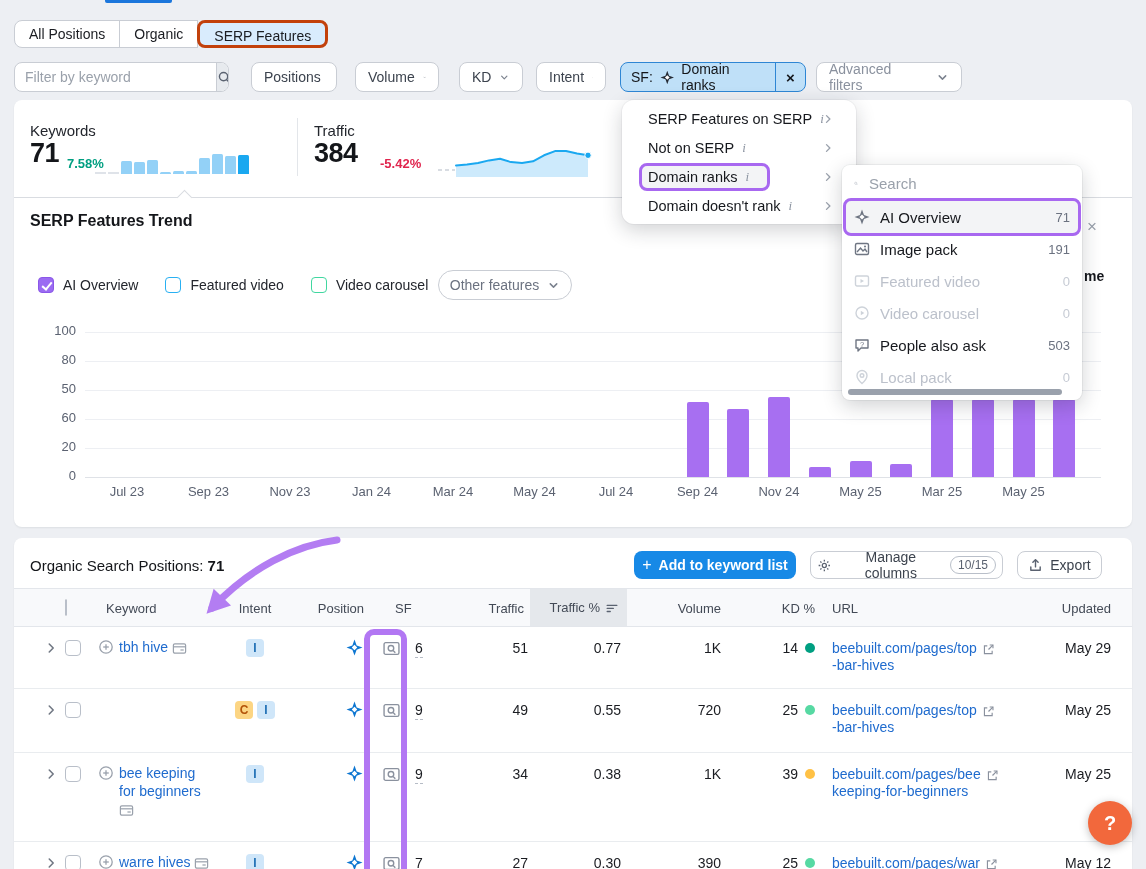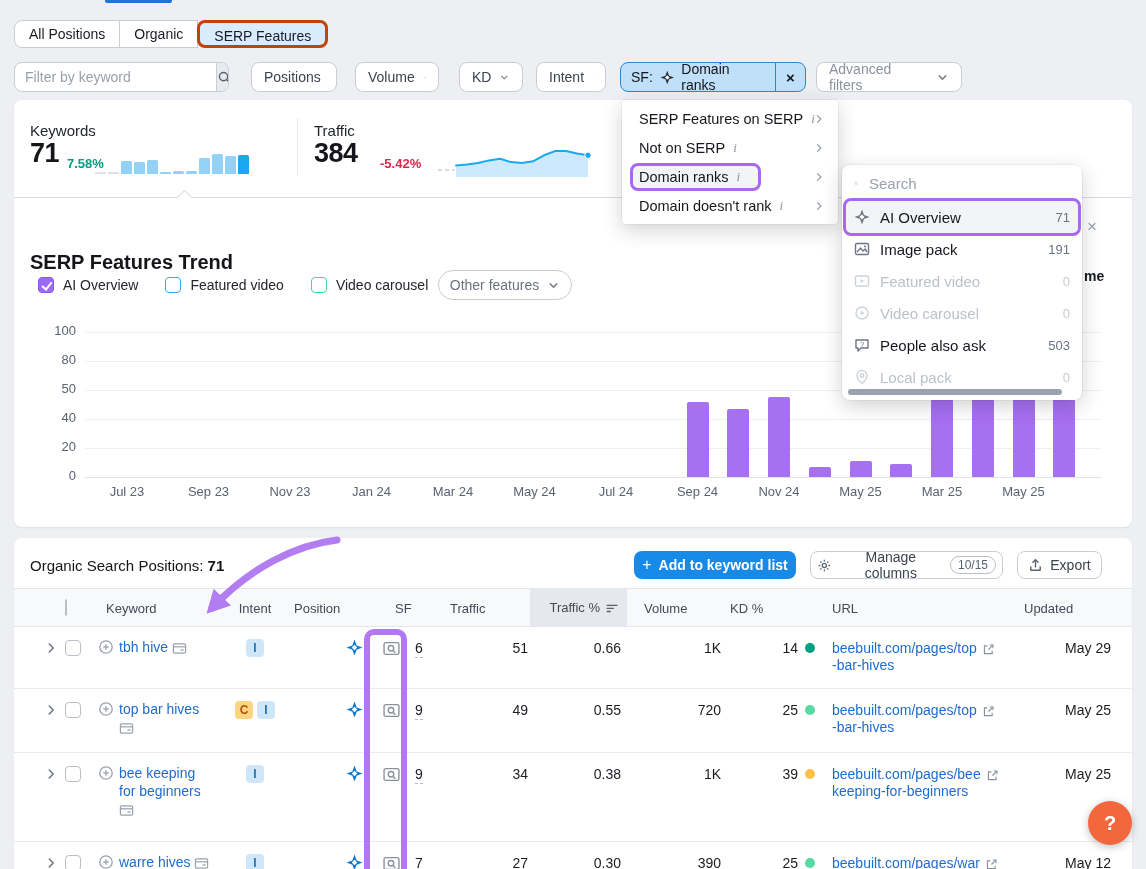--- a/index.html
+++ b/index.html
@@ -55,21 +55,21 @@
   .stat-change{position:absolute;top:56px;font-size:13px;font-weight:bold;}
   .stats-divider{position:absolute;left:283px;top:18px;height:58px;width:0;border-left:1px solid #e3e6ea;}
   #kw-spark{position:absolute;left:81px;top:46px;width:154px;height:28px;display:flex;align-items:flex-end;gap:2px;}
   #kw-spark .sbar{width:11px;background:#93d1f7;border-radius:1.5px 1.5px 0 0;}
   #kw-spark .sbar.active{background:#1aa8f0;}
   #kw-spark .sdash{width:11px;height:2px;background:#dfe3e9;}
 
   
   .trend-divider{position:absolute;left:0;top:97px;width:1118px;height:0;border-top:1px solid #d9dce1;}
   .trend-caret{position:absolute;left:165px;top:92px;width:10px;height:10px;background:#fff;border-left:1px solid #d9dce1;border-top:1px solid #d9dce1;transform:rotate(45deg);}
-  .trend-title{position:absolute;left:16px;top:112px;font-size:20px;font-weight:bold;color:#14161a;margin-top:39px;}
+  .trend-title{position:absolute;left:16px;top:112px;font-size:16px;font-weight:bold;color:#14161a;}
   .trend-close{position:absolute;left:1073px;top:118px;font-size:17px;color:#9aa1ac;cursor:pointer;line-height:1;}
   .cb-row{position:absolute;left:24px;top:170px;height:30px;display:flex;align-items:center;gap:9px;font-size:14px;color:#23262d;}
   .cbox{width:16px;height:16px;box-sizing:border-box;border-radius:4px;background:#fff;cursor:pointer;position:relative;}
   .cbox.b-purple{background:#9b6bf2;border:1px solid #8a57e8;}
   .cbox.b-purple::after{content:"";position:absolute;left:4.5px;top:1.5px;width:4px;height:8px;border:solid #fff;border-width:0 2px 2px 0;transform:rotate(40deg);}
   .cbox.b-blue{border:1.5px solid #29b0f2;}
   .cbox.b-green{border:1.5px solid #41d7a0;}
   .cb-gap{width:9px;}
   .other-pill{position:absolute;left:424px;top:170px;width:134px;height:30px;box-sizing:border-box;border:1px solid #c9cdd4;border-radius:16px;display:flex;align-items:center;justify-content:center;gap:8px;font-size:14px;color:#6b7280;cursor:pointer;background:#fff;}
 
@@ -78,21 +78,21 @@
   .gline{position:absolute;left:71px;width:1016px;height:0;border-top:1px solid #edeff3;}
   .gline.base{border-top:1px solid #dfe2e7;}
   .ylab{position:absolute;width:34px;left:28px;text-align:right;font-size:13px;color:#5b6271;}
   .xlab{position:absolute;width:62px;text-align:center;font-size:13px;color:#5b6271;top:384px;}
   .tbar{position:absolute;bottom:50px;width:22px;background:#a76ff1;border-radius:2px 2px 0 0;}
 
   
   .partial-me{left:1084px;top:268px;font-size:14px;font-weight:bold;color:#15171c;}
 
   
-  #filter-menu{left:622px;top:100px;width:210px;padding:4px 3px;background:#fff;border-radius:4px;
+  #filter-menu{left:622px;top:100px;width:210px;padding:4px 12px;background:#fff;border-radius:12px;
     box-shadow:0 6px 20px rgba(25,30,40,.2), 0 0 0 1px rgba(25,30,40,.04);z-index:6;}
   .fm-item{height:29px;display:flex;align-items:center;padding:0 12px 0 14px;font-size:14.5px;color:#16181d;cursor:pointer;position:relative;}
   .fm-item .i-ic{font-family:"Liberation Serif","DejaVu Serif",serif;font-style:italic;color:#8d95a2;font-size:13px;margin-left:8px;}
   .fm-item .fm-chev{position:absolute;right:10px;color:#9aa1ac;}
   .fm-item .hl{background:#f3f4f6;outline:3px solid #a868f0;border-radius:5px;padding:3px 18px 3px 6px;margin-left:-6px;display:inline-flex;align-items:center;}
 
   
   #feature-menu{left:842px;top:165px;width:240px;height:235px;box-sizing:border-box;background:#fff;border-radius:8px;
     box-shadow:0 6px 20px rgba(25,30,40,.2), 0 0 0 1px rgba(25,30,40,.05);z-index:7;overflow:hidden;}
   .sm-search{height:36px;display:flex;align-items:center;gap:9px;padding:0 12px;color:#9aa1ab;}
@@ -109,21 +109,21 @@
 
   
   .tc-title{position:absolute;left:16px;top:19px;font-size:15px;color:#14161a;}
   .btn-blue{position:absolute;top:13px;height:28px;box-sizing:border-box;background:#1789e6;color:#fff;border:0;border-radius:8px;
     font-size:14px;font-weight:bold;display:flex;align-items:center;justify-content:center;gap:7px;cursor:pointer;font-family:inherit;}
   .btn-ghost{position:absolute;top:13px;height:28px;box-sizing:border-box;background:#fff;border:1px solid #c9cdd4;border-radius:8px;
     font-size:14px;color:#3c434e;display:flex;align-items:center;justify-content:center;gap:7px;cursor:pointer;font-family:inherit;}
   .mc-badge{border:1px solid #b9bfc9;border-radius:10px;padding:1px 7px;font-size:12px;color:#5a6270;}
   .thead{position:absolute;left:0;top:50px;width:1118px;height:39px;background:#f8f9fb;border-top:1px solid #e3e6eb;border-bottom:1px solid #e3e6eb;box-sizing:border-box;font-size:13px;color:#434a56;}
   .th{position:absolute;top:12px;}
-  .th.right{}
+  .th.right{text-align:right;}
   .th-sorted{position:absolute;left:516px;top:0;width:97px;height:37px;background:#e5e8ec;display:flex;align-items:center;justify-content:flex-end;gap:5px;padding-right:8px;box-sizing:border-box;}
   .trow{position:absolute;left:0;width:1118px;box-sizing:border-box;border-top:1px solid #e9ecef;font-size:14px;}
   .trow.first{border-top:0;}
   .cell{position:absolute;top:13px;}
   .cell.right{text-align:right;}
   .kw-wrap{position:absolute;left:84px;top:11px;display:flex;gap:5px;align-items:flex-start;}
   .kwlink{width:92px;font-size:14px;color:#1f6bce;line-height:18px;}
   .kwlink a{color:#1f6bce;text-decoration:none;cursor:pointer;}
   .cell-intent{position:absolute;left:214px;top:12px;width:54px;display:flex;justify-content:center;gap:4px;}
   .badge{width:18px;height:18px;border-radius:4px;font-size:12px;font-weight:bold;display:flex;align-items:center;justify-content:center;}
@@ -363,21 +363,21 @@
     </div>
 
     <div id="trend-layer">
         <div class="gline" style="top: 232px;"></div>
         <div class="ylab" style="top: 223px;">100</div>
         <div class="gline" style="top: 261px;"></div>
         <div class="ylab" style="top: 252px;">80</div>
         <div class="gline" style="top: 290px;"></div>
         <div class="ylab" style="top: 281px;">50</div>
         <div class="gline" style="top: 319px;"></div>
-        <div class="ylab" style="top: 310px;">40</div>
+        <div class="ylab" style="top: 310px;">60</div>
         <div class="gline" style="top: 348px;"></div>
         <div class="ylab" style="top: 339px;">20</div>
         <div class="gline base" style="top: 377px;"></div>
         <div class="ylab" style="top: 368px;">0</div>
         <div class="xlab" style="left: 82px;">Jul 23</div>
         <div class="xlab" style="left: 163.5px;">Sep 23</div>
         <div class="xlab" style="left: 245px;">Nov 23</div>
         <div class="xlab" style="left: 326.5px;">Jan 24</div>
         <div class="xlab" style="left: 408px; text-align: center;">Mar 24</div>
         <div class="xlab" style="left: 489.5px;">May 24</div>
@@ -462,49 +462,40 @@
           <span class="badge bi">I</span>
         </div>
       <svg class="ic cell" style="left:332px;top:12px" width="17" height="17" color="#0d76d1">
           <use href="#ic-star4"></use>
         </svg>
       <svg class="ic cell" style="left:369px;top:13px" width="17" height="17" color="#8a919e">
           <use href="#ic-serpmag"></use>
         </svg>
       <span class="cell pos-num" style="left:401px">6</span>
       <div class="cell right" style="left:440px;width:74px">51</div>
-      <div class="cell right" style="left:540px;width:67px">0.66</div>
+      <div class="cell right" style="left:540px;width:67px">0.77</div>
       <div class="cell right" style="left:630px;width:77px">1K</div>
       <div class="cell" style="left:716px;width:85px;display:flex;justify-content:flex-end;align-items:center;gap:7px">
         <span>14</span>
         <span class="kd-dot" style="background:#009f81"></span>
       </div>
       <div class="url-cell">
         <a>beebuilt.com/pages/top</a><svg class="ic ext-ic" width="13" height="13">
             <use href="#ic-ext"></use>
           </svg><br>
         <a>-bar-hives</a>
       </div>
       <div class="cell right" style="left:1010px;width:87px">May 29</div>
     </div>
 
     <div class="trow" style="top:150px;height:64px">
       <svg class="ic exp-chev" width="14" height="14">
           <use href="#ic-chevr"></use>
         </svg>
       <span class="cbox plain row-cb"></span>
-      <div class="kw-wrap">
-        <svg class="ic" width="16" height="16" style="color:#9aa1ac;margin-top:1px">
-            <use href="#ic-circplus"></use>
-          </svg>
-        <span class="kwlink"><a>top bar hives</a>
-          <svg class="ic" width="15" height="15" style="color:#9aa1ac">
-              <use href="#ic-serpshot"></use>
-            </svg></span>
-      </div>
       <div class="cell-intent">
         <span class="badge bc">C</span>
         <span class="badge bi">I</span>
       </div>
       <svg class="ic cell" style="left:332px;top:12px" width="17" height="17" color="#0d76d1">
           <use href="#ic-star4"></use>
         </svg>
       <svg class="ic cell" style="left:369px;top:13px" width="17" height="17" color="#8a919e">
           <use href="#ic-serpmag"></use>
         </svg>

